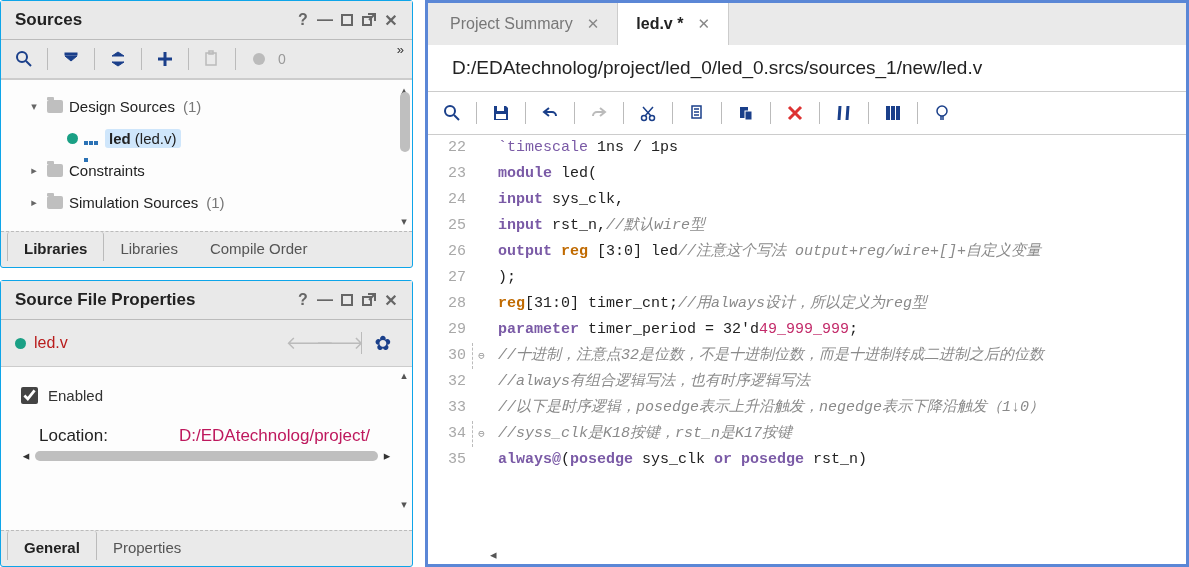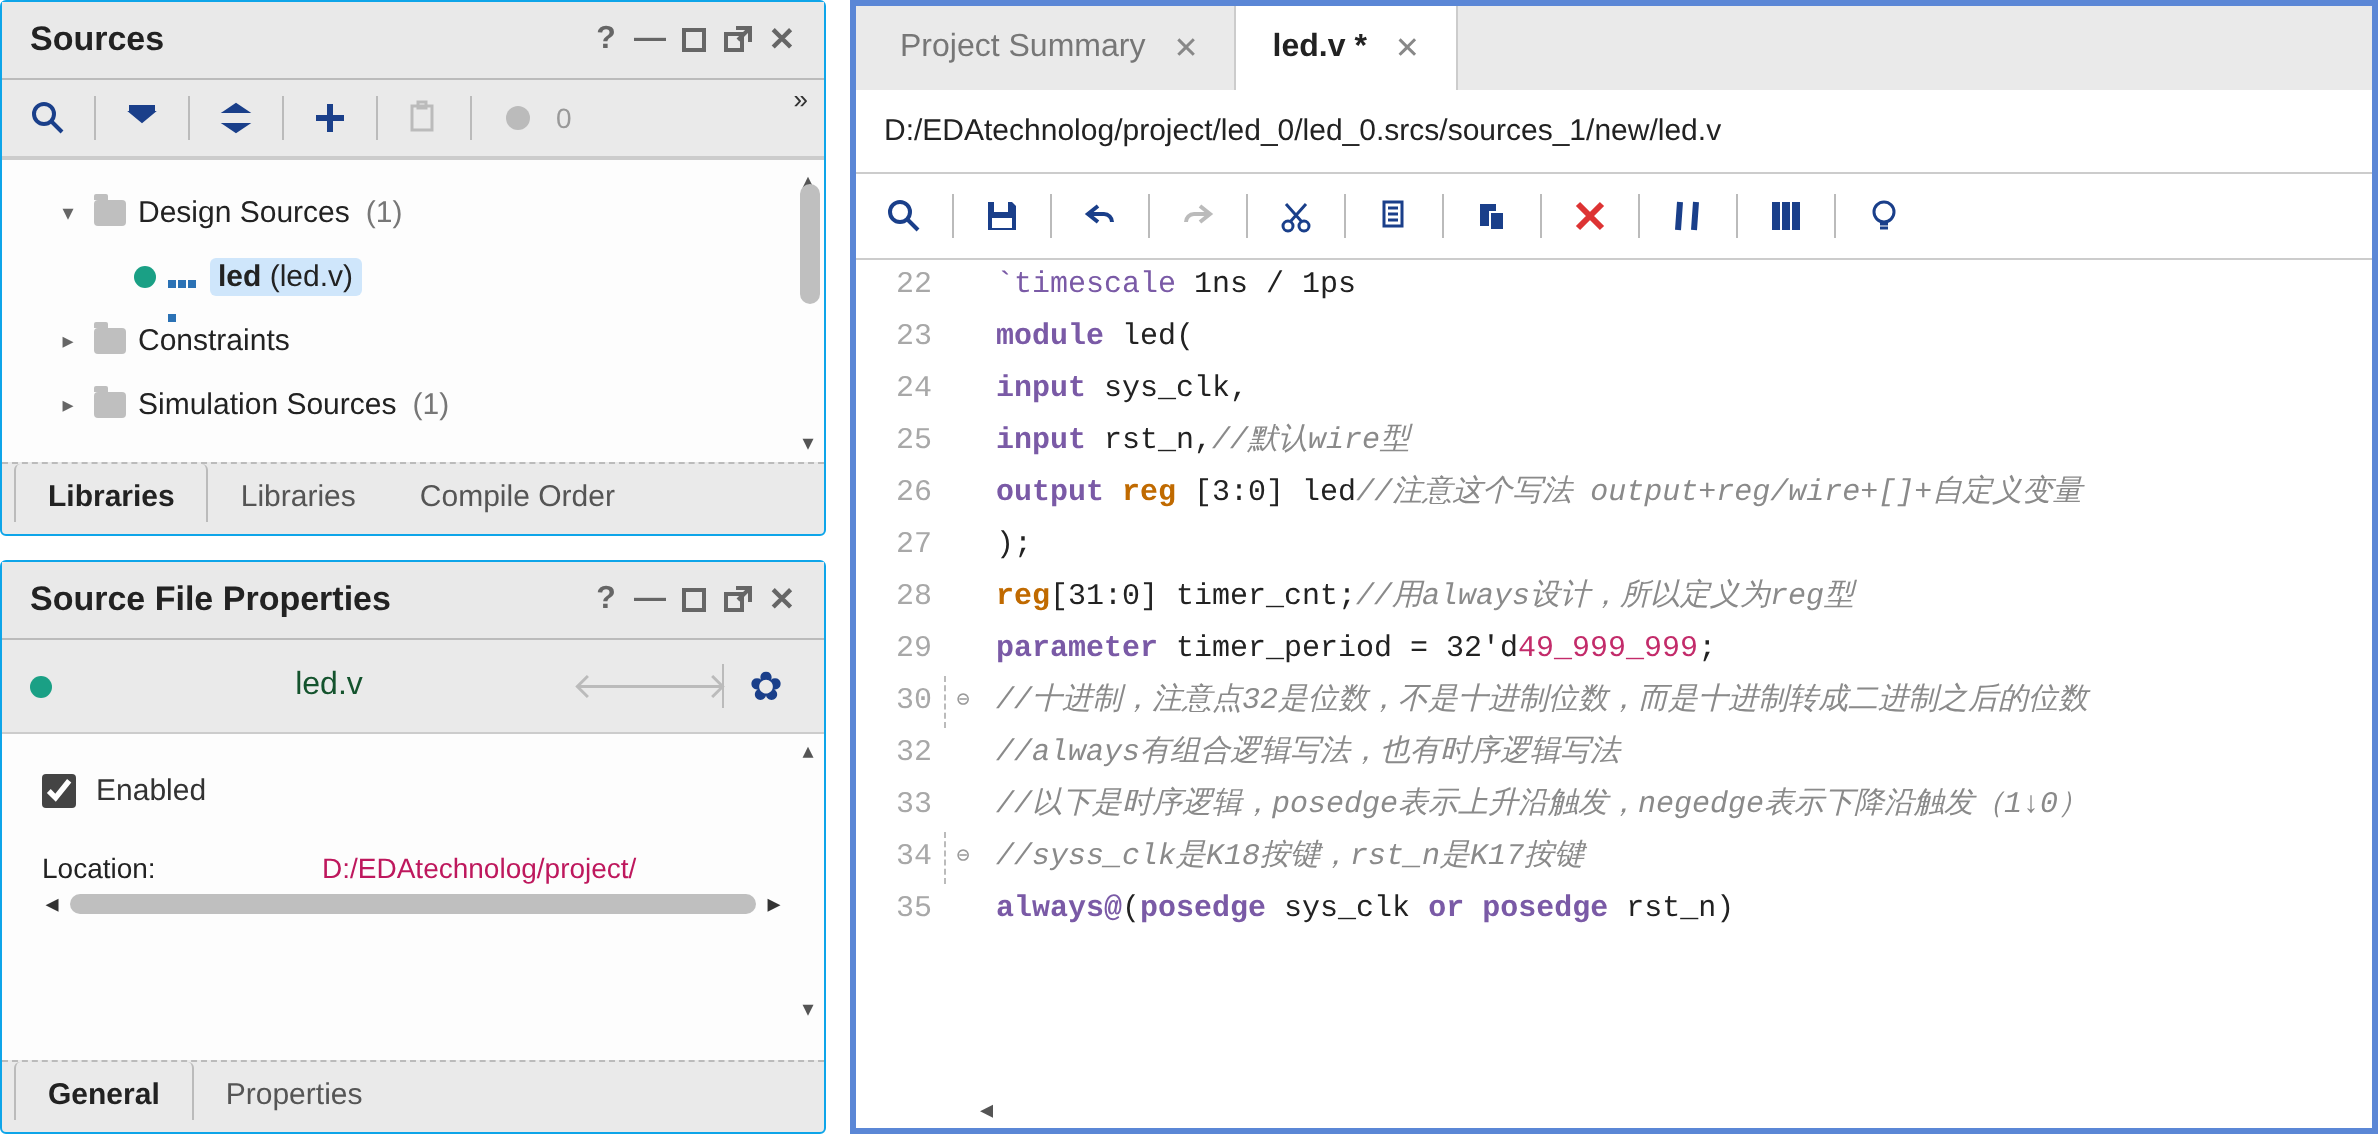--- a/index.html
+++ b/index.html
@@ -142,39 +142,39 @@
     background: #eaeaea;
   }
 
   
   .prop-file-row {
     display: flex; align-items: center; padding: 10px 14px;
     border-bottom: 1px solid #ccc;
     background: #eaeaea;
   }
   .prop-file-row .module-dot { margin-right: 8px; }
-  .prop-file-row .fname { font-size: 16px; color: #14532d; flex: 1; text-align: center; }
+  .prop-file-row .fname { font-size: 16px; color: #b91c1c; flex: 1; }
   .nav-arrow {
     width: 30px; height: 26px; display: inline-flex; align-items: center; justify-content: center;
     color: #bbb; font-size: 18px;
   }
   .gear {
     color: #1a3f8a; font-size: 20px;
     width: 30px; display: inline-flex; align-items: center; justify-content: center;
   }
   .prop-body {
     background: #fdfdfd;
     padding: 14px 14px 0 14px;
     position: relative;
   }
   .chk-row {
     display: flex; align-items: center; gap: 10px; padding: 6px 6px 16px 6px; font-size: 15px;
   }
   .chk-row input { width: 17px; height: 17px; accent-color: #444; }
-  .loc-row { display: flex; font-size: 14px; padding: 6px 6px 2px 6px; }
+  .loc-row { display: flex; font-size: 17px; padding: 6px 6px 2px 6px; margin-left: 18px; }
   .loc-row .lbl { width: 140px; color: #222; }
   .loc-row .val { color: #be185d; }
   .h-scroll { display: flex; align-items: center; padding: 0 4px 4px 4px; }
   .h-scroll .harrow { width: 14px; font-size: 13px; color: #333; text-align: center;}
   .h-scroll .track { flex: 1; height: 10px; background: #bfbfbf; border-radius: 5px; margin: 0 2px; }
 
   
   .editor {
     flex: 1;
     border: 3px solid #5b87d6;
@@ -196,22 +196,22 @@
     padding: 0 18px;
     font-size: 16px;
     color: #777;
     border-right: 1px solid #ccc;
     cursor: pointer;
     gap: 14px;
   }
   .ed-tab.active { background: #fff; color: #222; font-weight: 600; }
   .ed-tab .close { color: #888; font-size: 15px; font-weight: 400;}
   .ed-path {
-    padding: 12px 14px;
-    font-size: 15px;
+    padding: 12px 24px;
+    font-size: 19px;
     color: #222;
     background: #fff;
     border-bottom: 1px solid #ccc;
   }
   .ed-toolbar {
     display: flex;
     align-items: center;
     padding: 6px 8px;
     gap: 2px;
     border-bottom: 1px solid #ccc;

